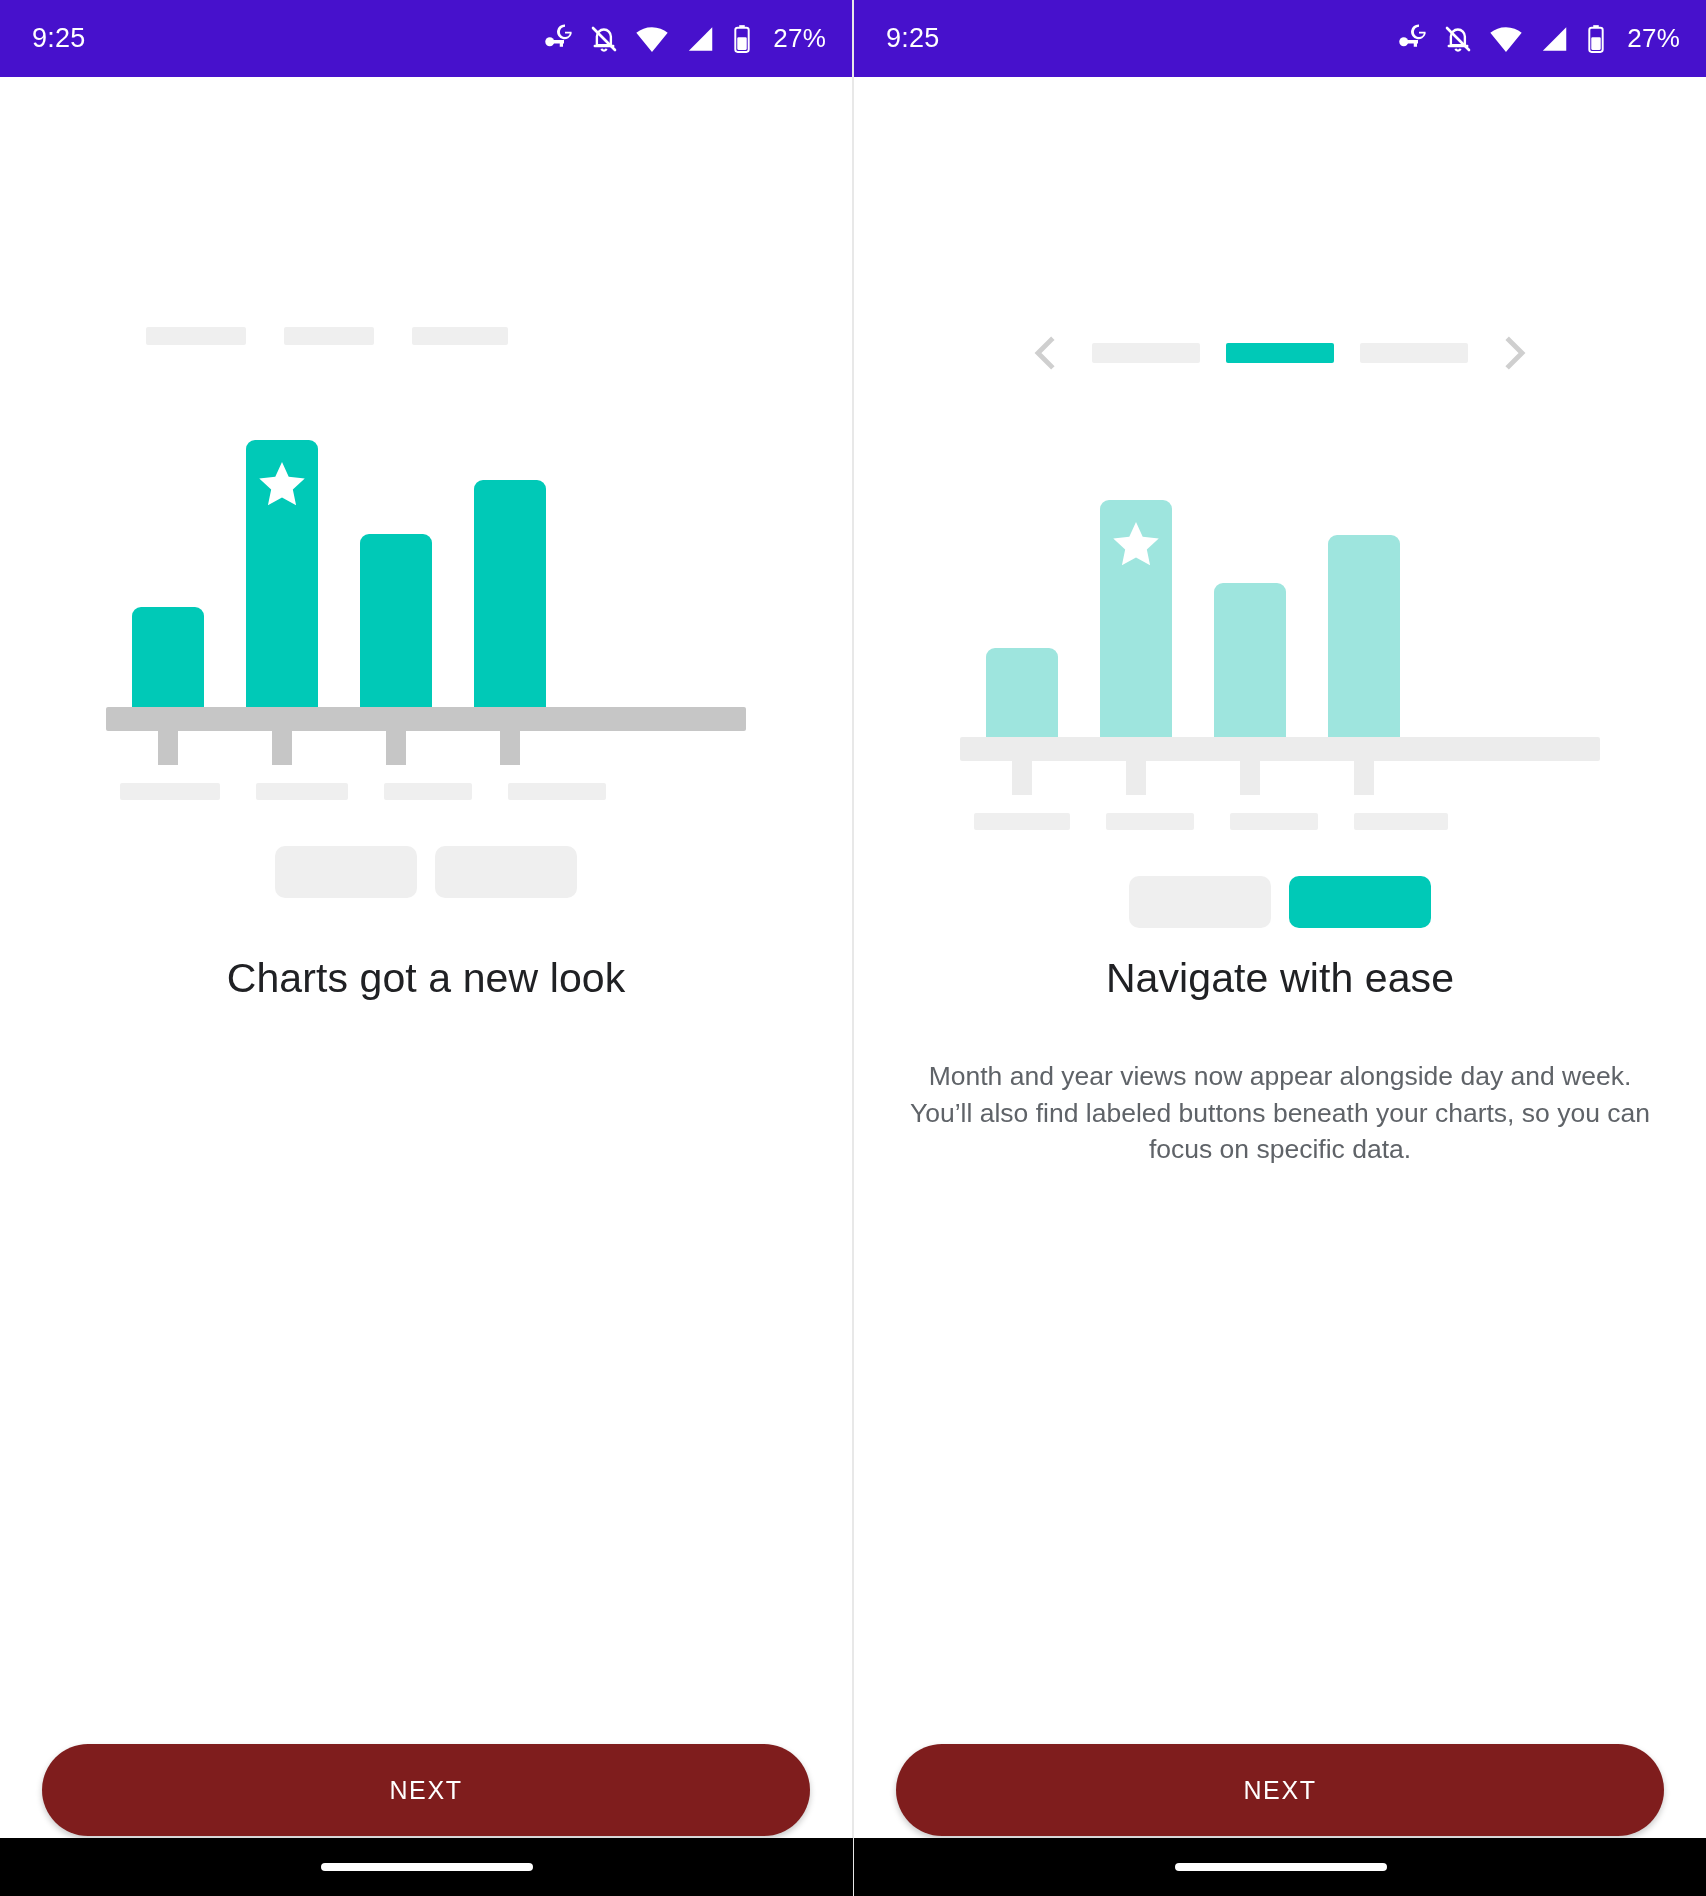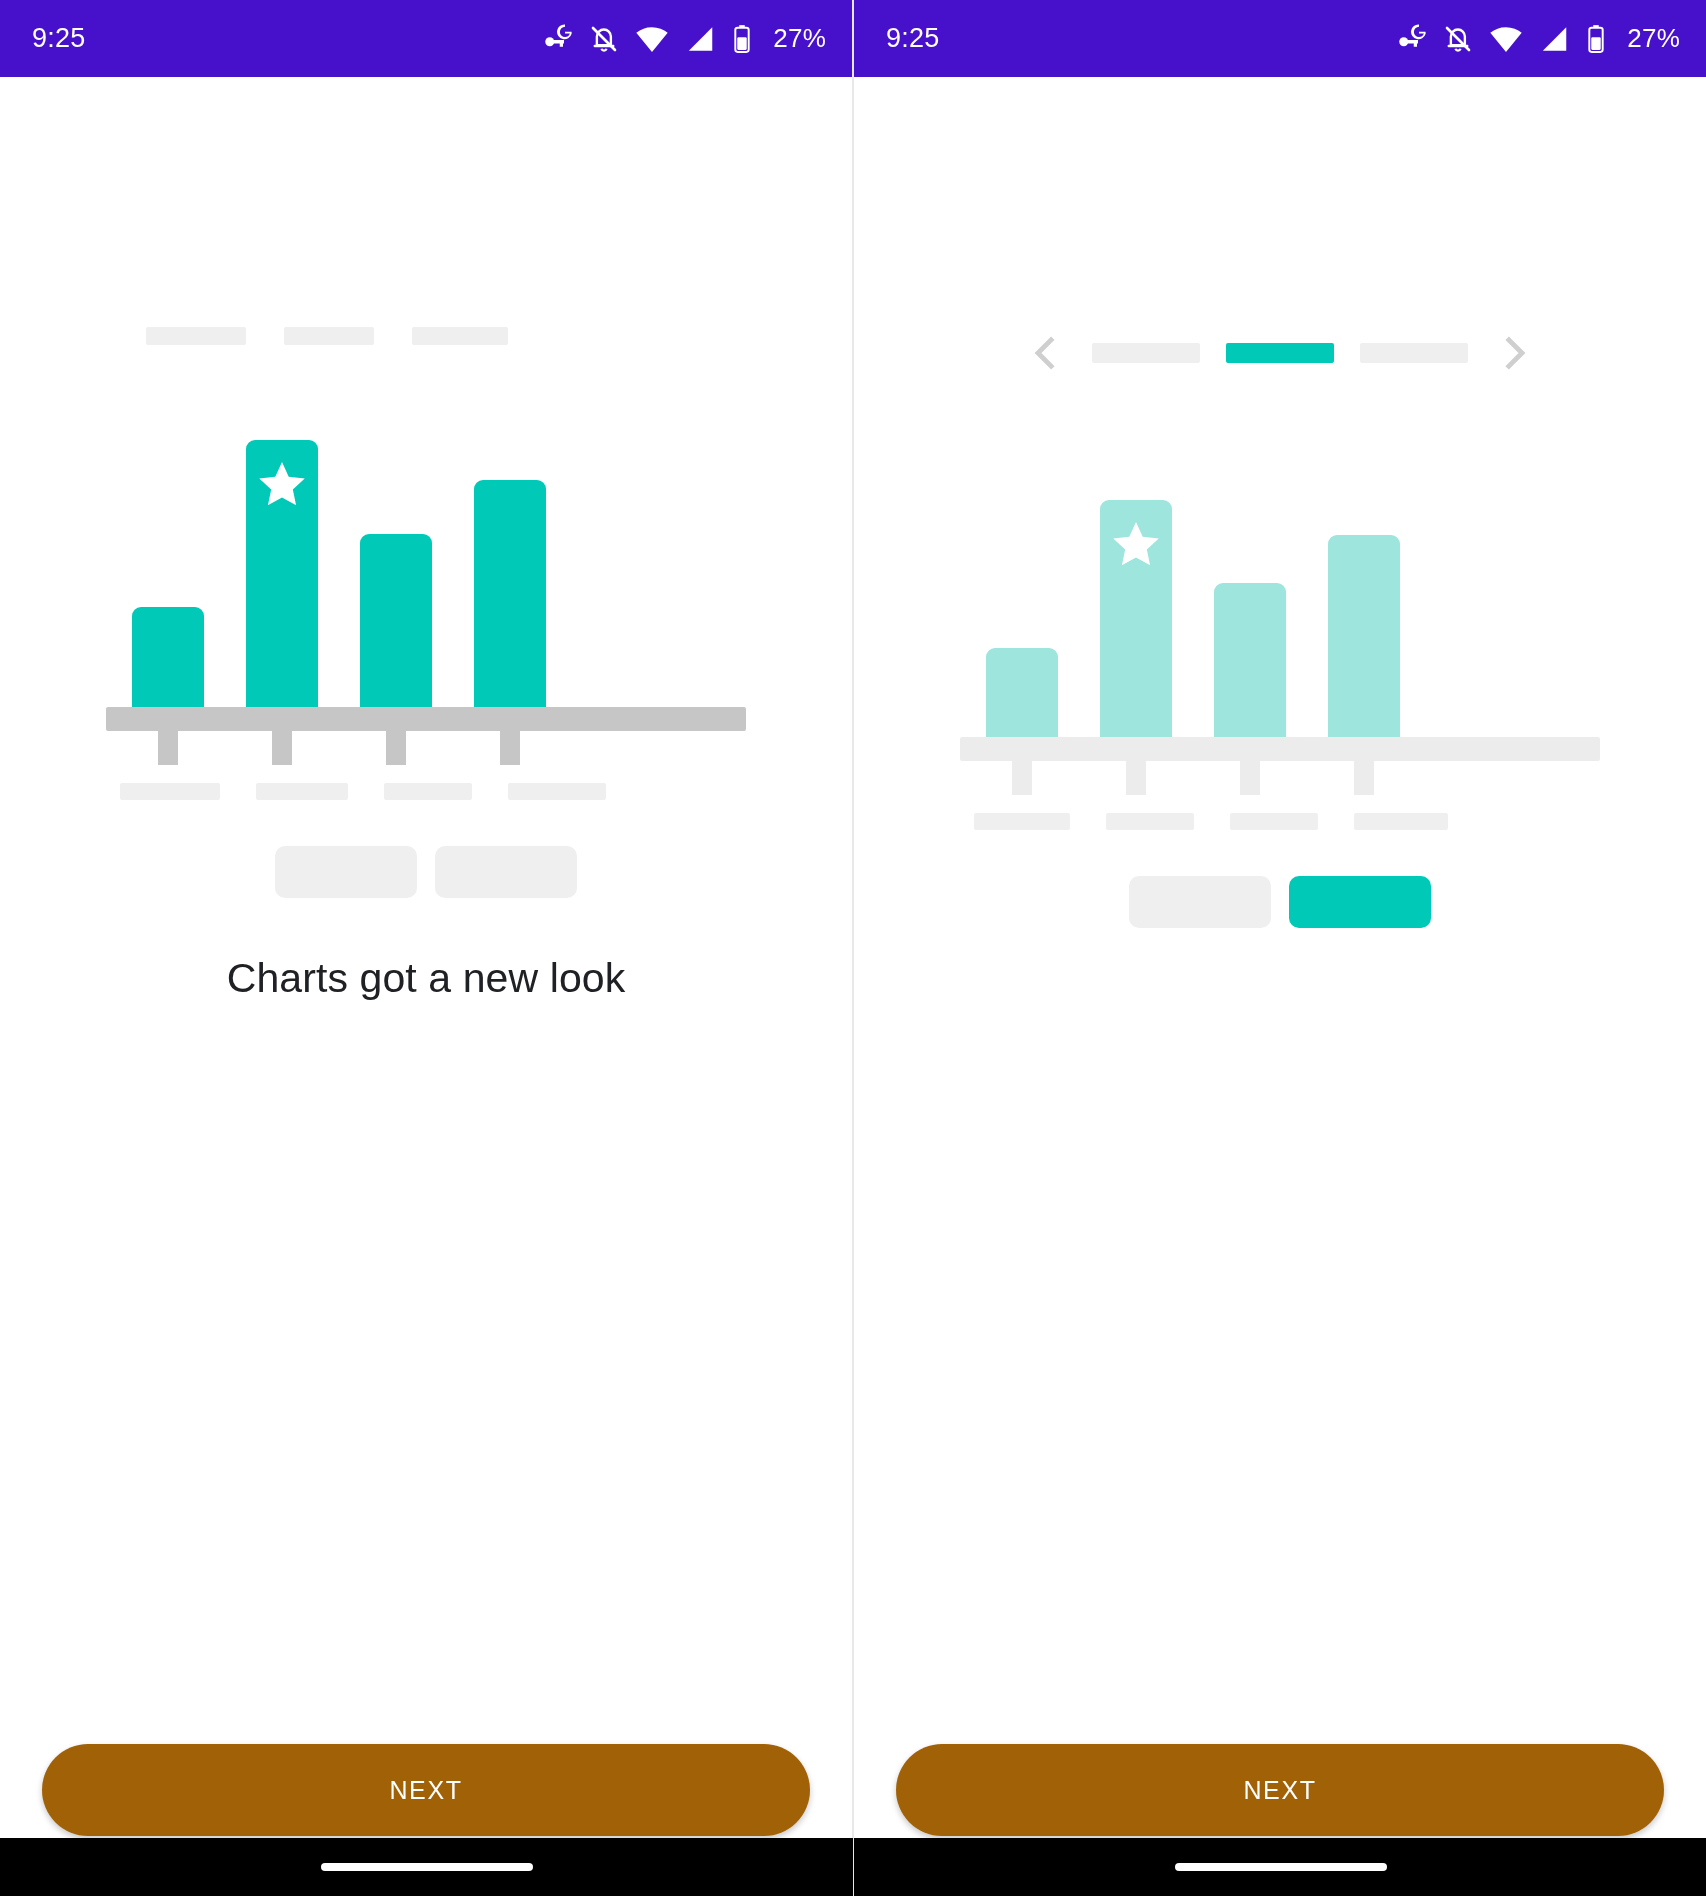--- a/index.html
+++ b/index.html
@@ -128,21 +128,21 @@
   
   .footer {
     margin-top:auto;
     padding:0 42px 60px 42px;
   }
   .next-btn {
     width:100%;
     height:92px;
     border:none;
     border-radius:46px;
-    background:#a16207;
+    background:#7f1d1d;
     color:#ffffff;
     font-size:25px;
     letter-spacing:1.6px;
     font-family:"Liberation Sans", sans-serif;
     cursor:pointer;
     box-shadow:0 3px 6px rgba(0,0,0,.22);
   }
 
   
   .navbar-bottom {
@@ -320,20 +320,24 @@
           </div>
           <div class="chiprow">
             <div class="chip"></div>
             <div class="chip accent"></div>
           </div>
         </div>
 
       </div>
     </div>
 
+    <div class="copy">
+      <h1 class="headline">Navigate with ease</h1>
+      <p class="body">Month and year views now appear alongside day and week. You’ll also find labeled buttons beneath your charts, so you can focus on specific data.</p>
+    </div>
 
     <div class="footer">
       <button class="next-btn">NEXT</button>
     </div>
 
     <div class="navbar-bottom">
       <div class="gesture-pill"></div>
     </div>
   </div>
 

